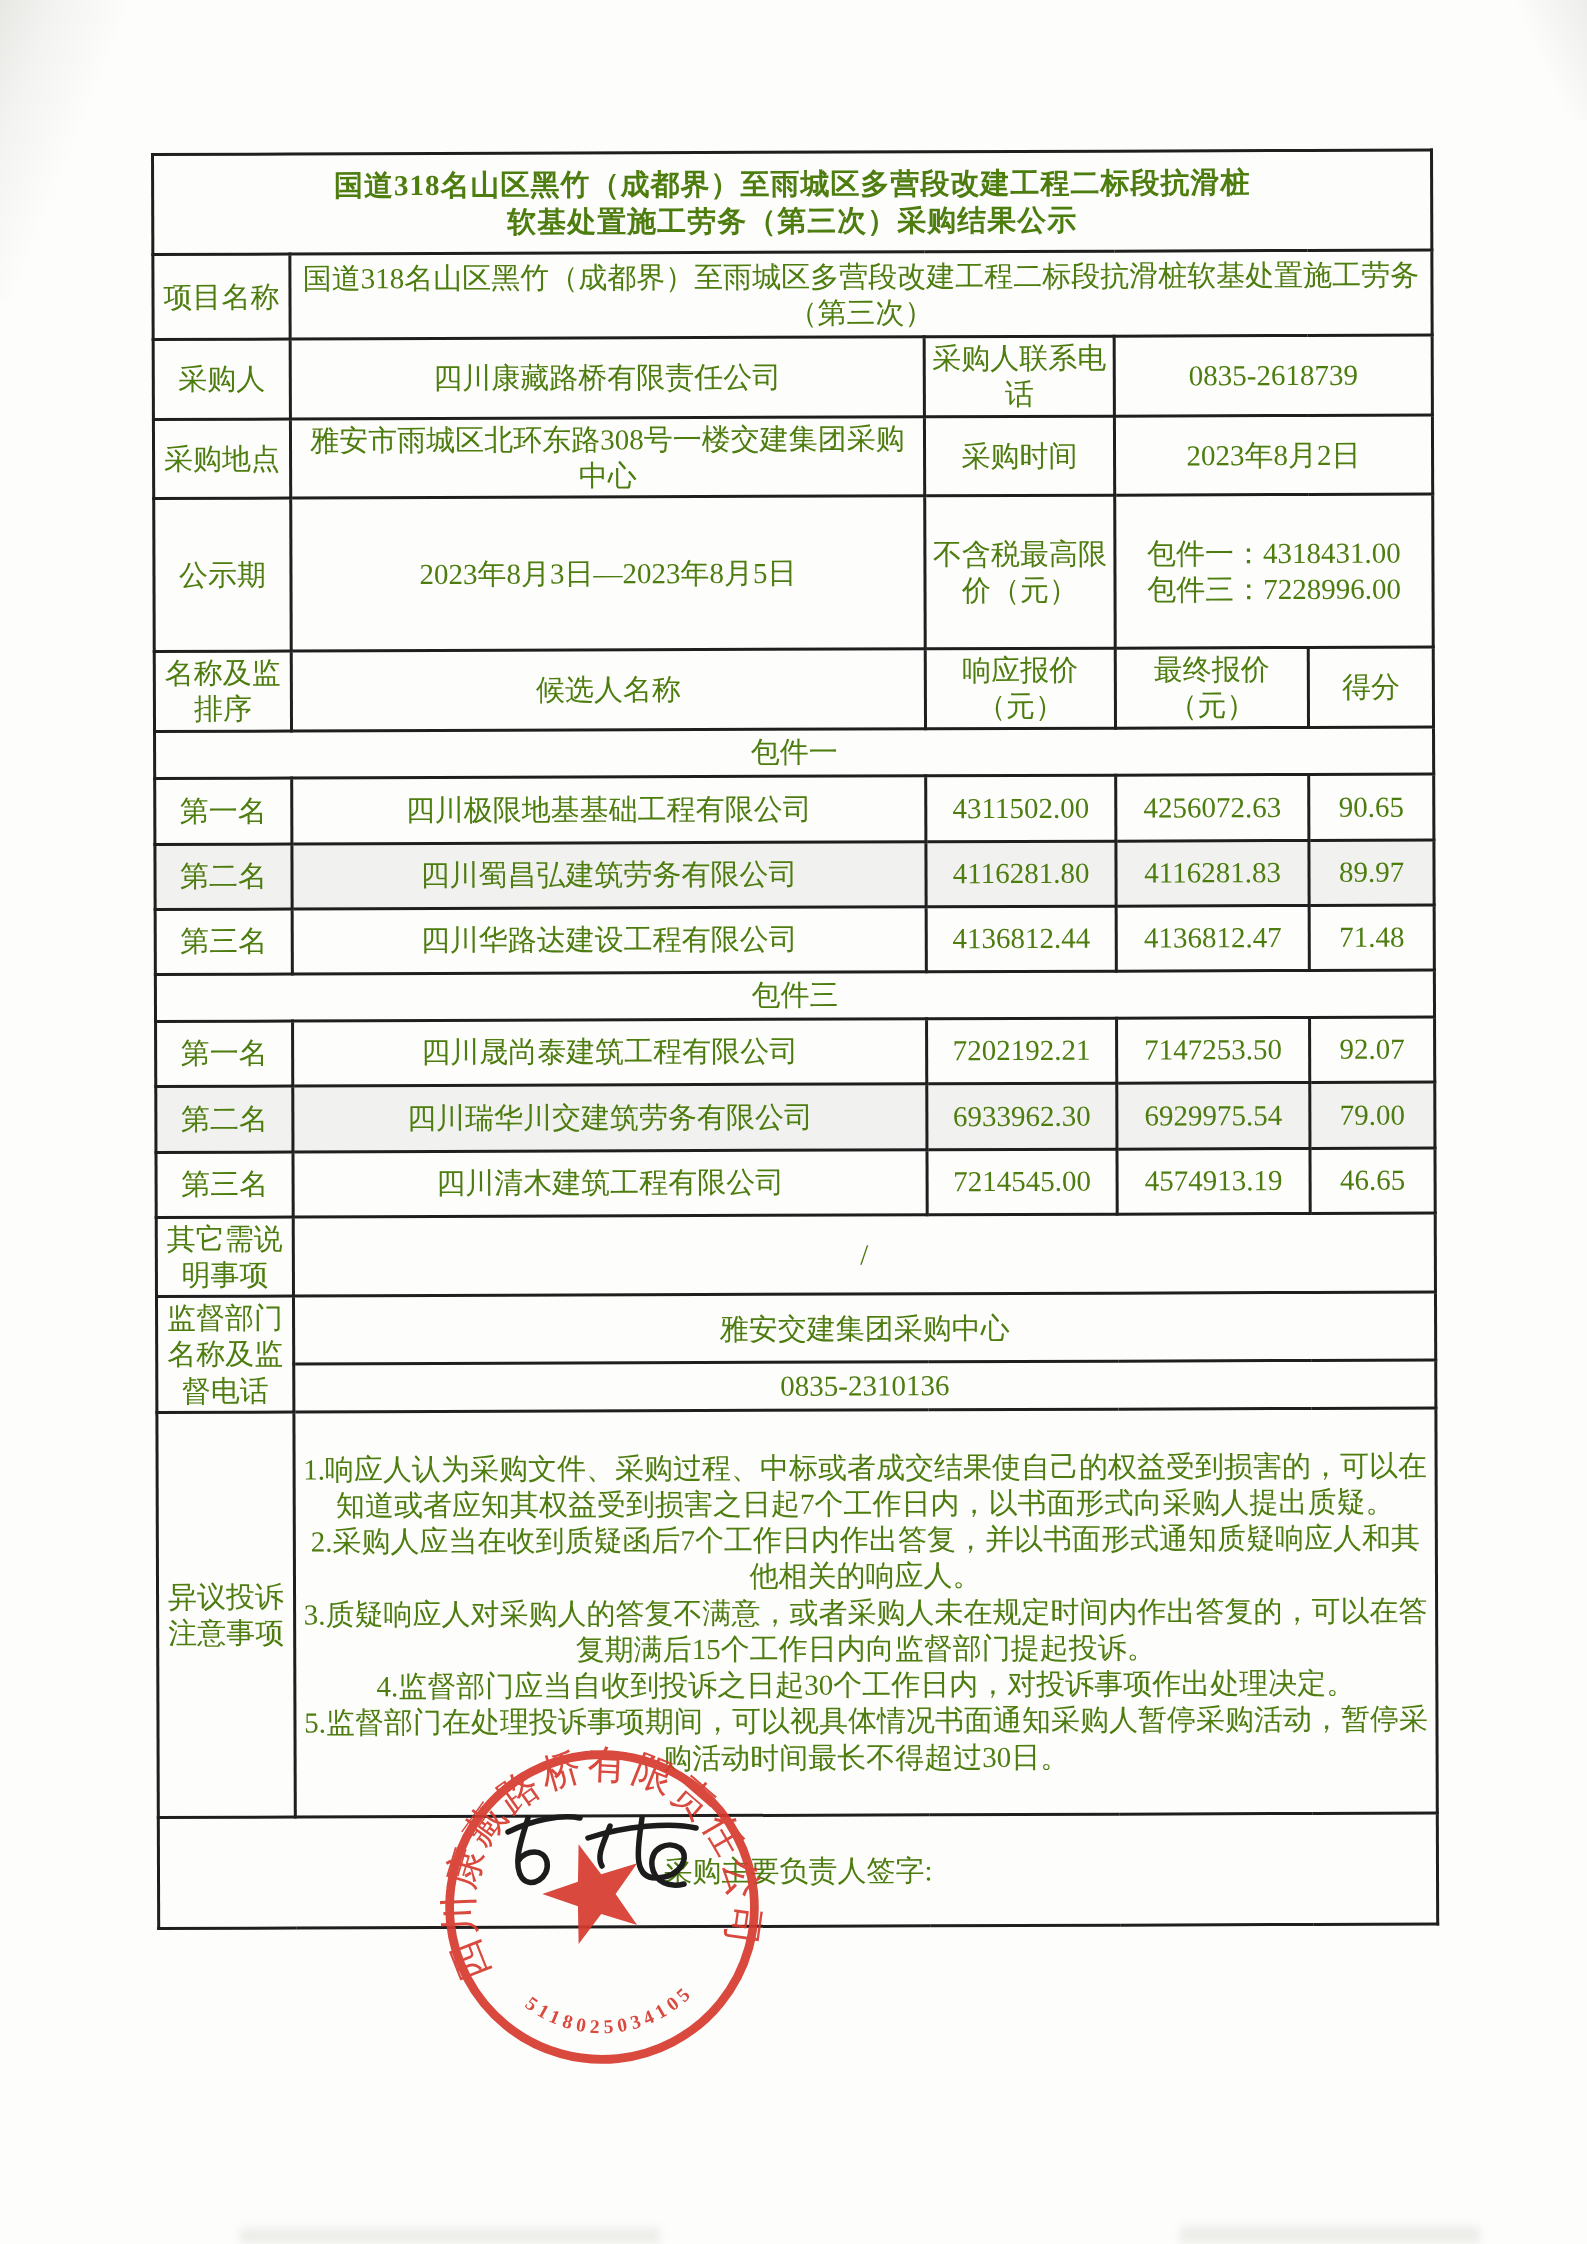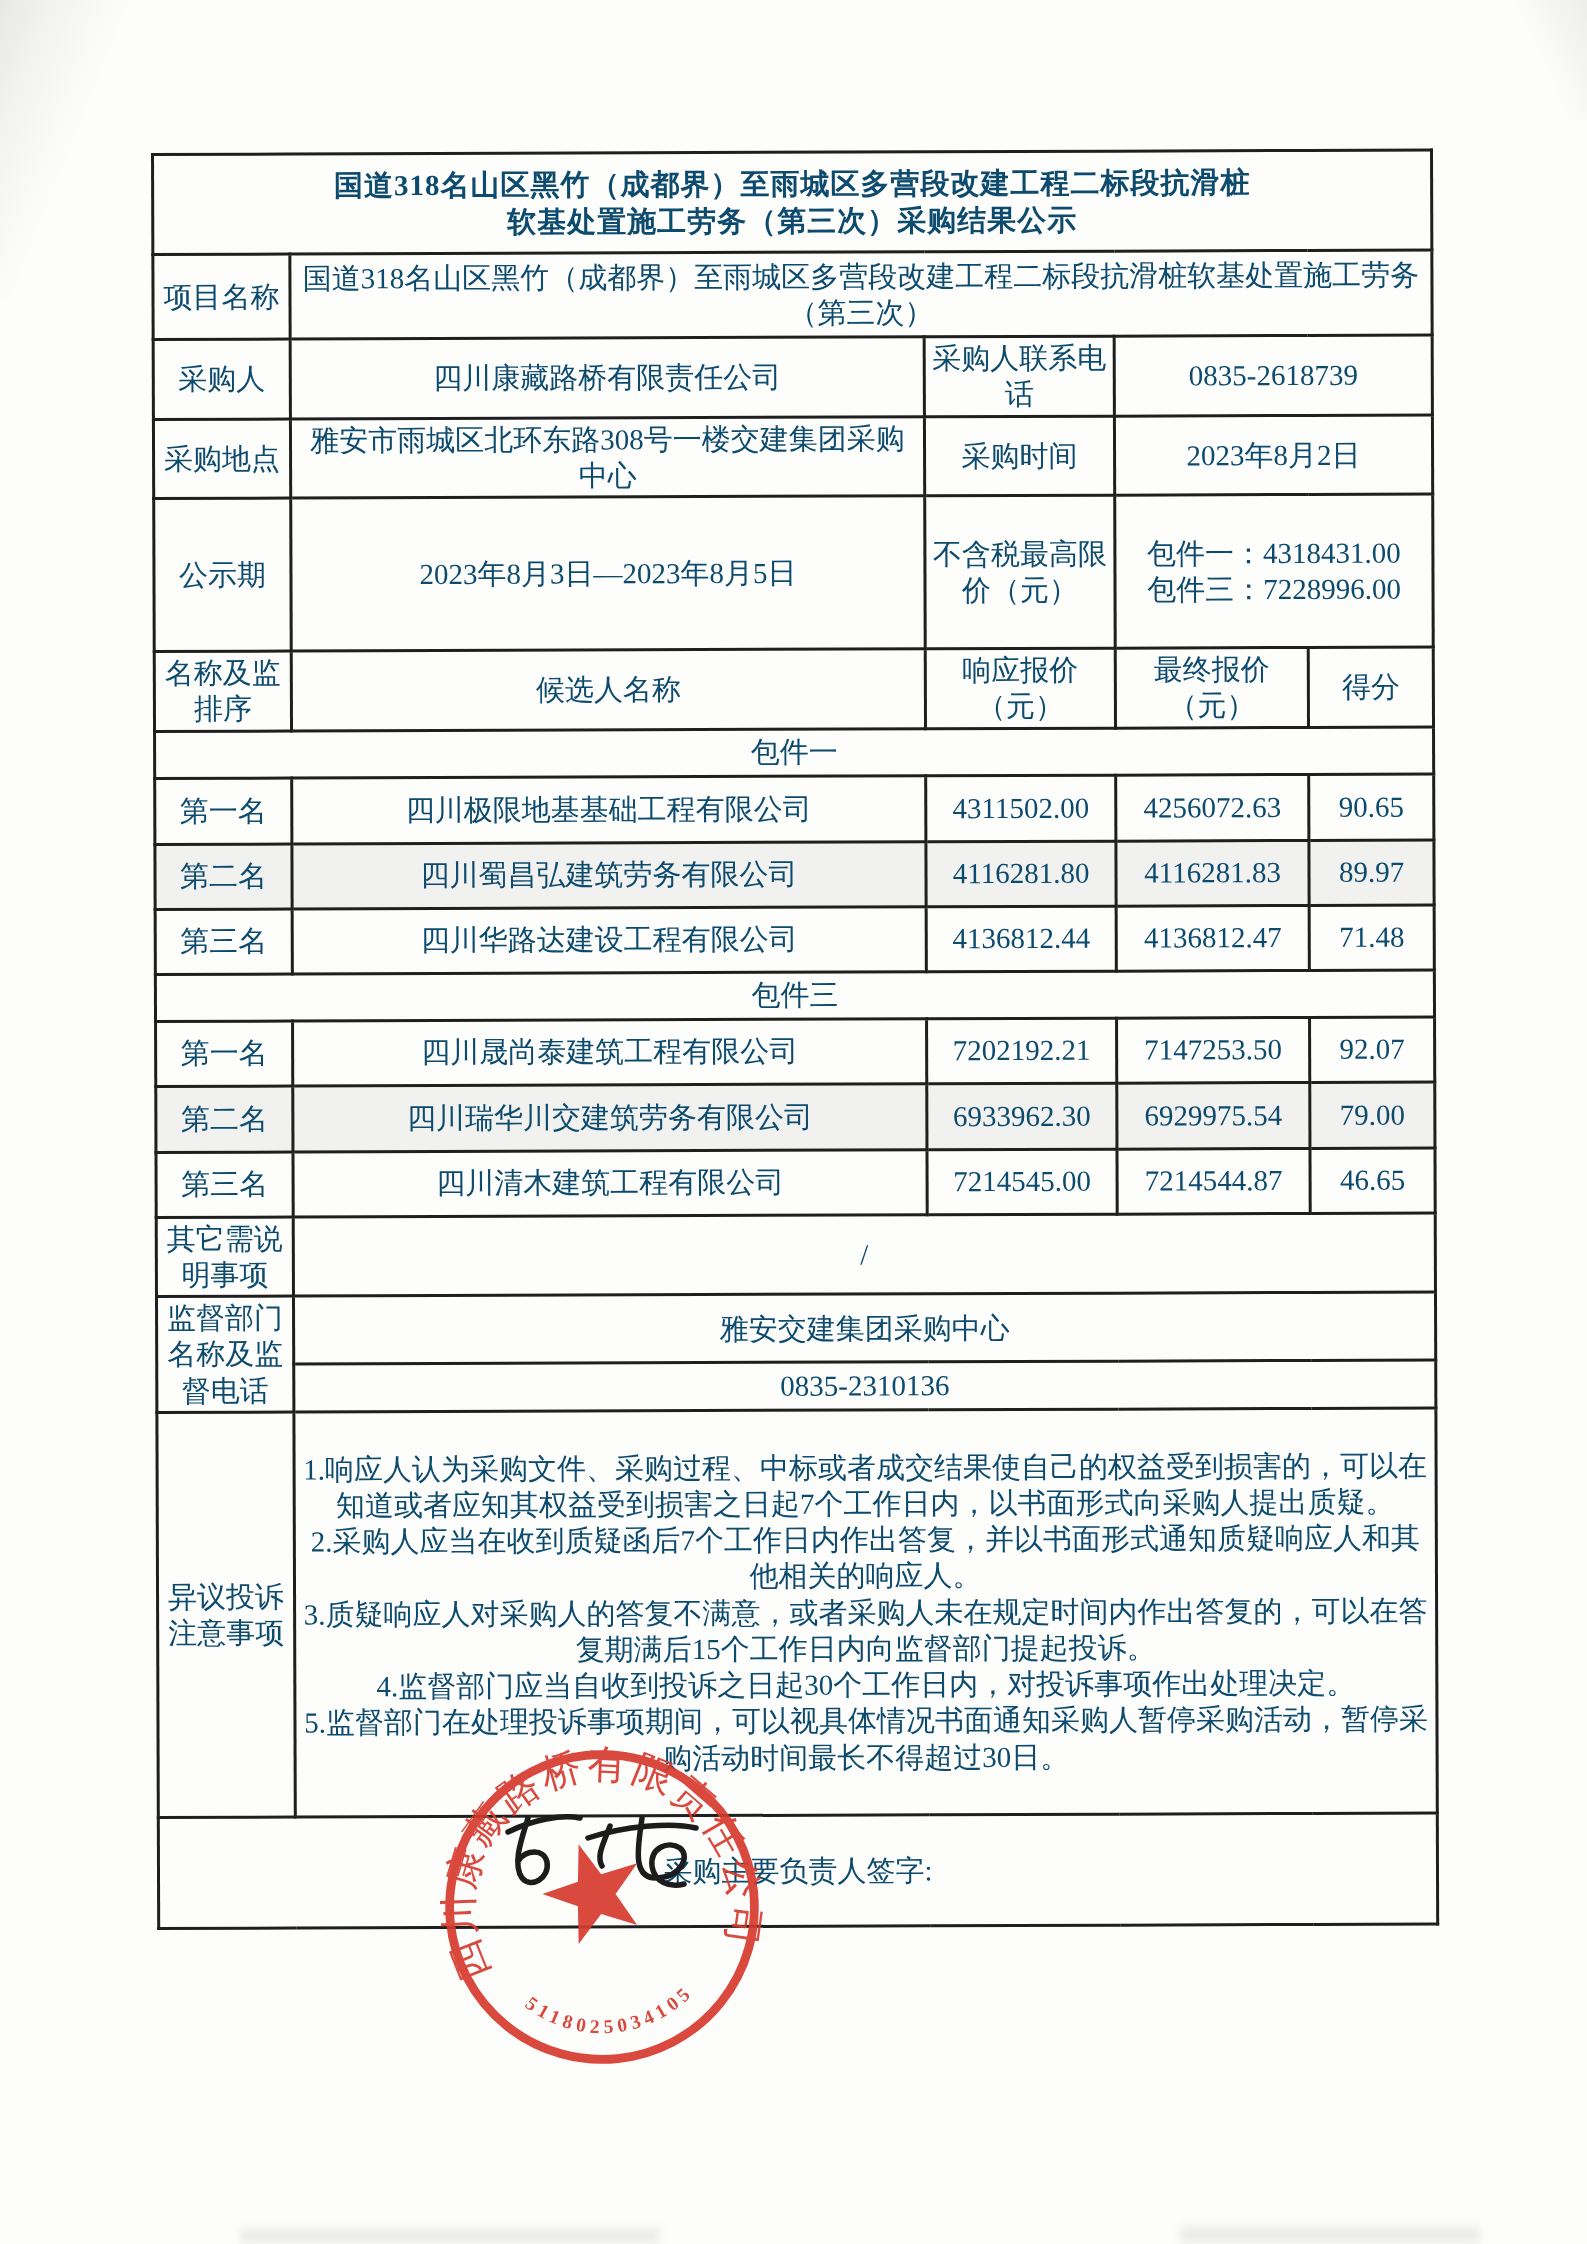--- a/index.html
+++ b/index.html
@@ -2,21 +2,21 @@
 <html><head>
 <meta charset="utf-8">
 <style>
   html,body{margin:0;padding:0;background:#ffffff;}
   #page{
     position:relative;
     width:1587px;height:2244px;
     background:#fdfdfc;
     overflow:hidden;
     font-family:"Liberation Serif","DejaVu Serif",serif;
-    color:#0c4a6e;
+    color:#4d7c0f;
   }
   
   .corner-tl{
     position:absolute;left:0;top:0;width:140px;height:300px;
     background:linear-gradient(112deg,#e7e7e4 0%,#f3f3f1 22%,rgba(255,255,255,0) 52%);
     pointer-events:none;
   }
   .corner-tr{
     position:absolute;right:0;top:0;width:70px;height:120px;
     background:linear-gradient(245deg,#ededeb 0%,rgba(255,255,255,0) 60%);
@@ -193,21 +193,21 @@
       <td>第二名</td>
       <td>四川瑞华川交建筑劳务有限公司</td>
       <td>6933962.30</td>
       <td>6929975.54</td>
       <td>79.00</td>
     </tr>
     <tr style="height:65px">
       <td>第三名</td>
       <td>四川清木建筑工程有限公司</td>
       <td>7214545.00</td>
-      <td>7214544.87</td>
+      <td>4574913.19</td>
       <td>46.65</td>
     </tr>
 
     <tr style="height:64px">
       <td class="lbl">
         <span>其它需说</span>
         <span>明事项</span>
       </td>
       <td colspan="4">/</td>
     </tr>

